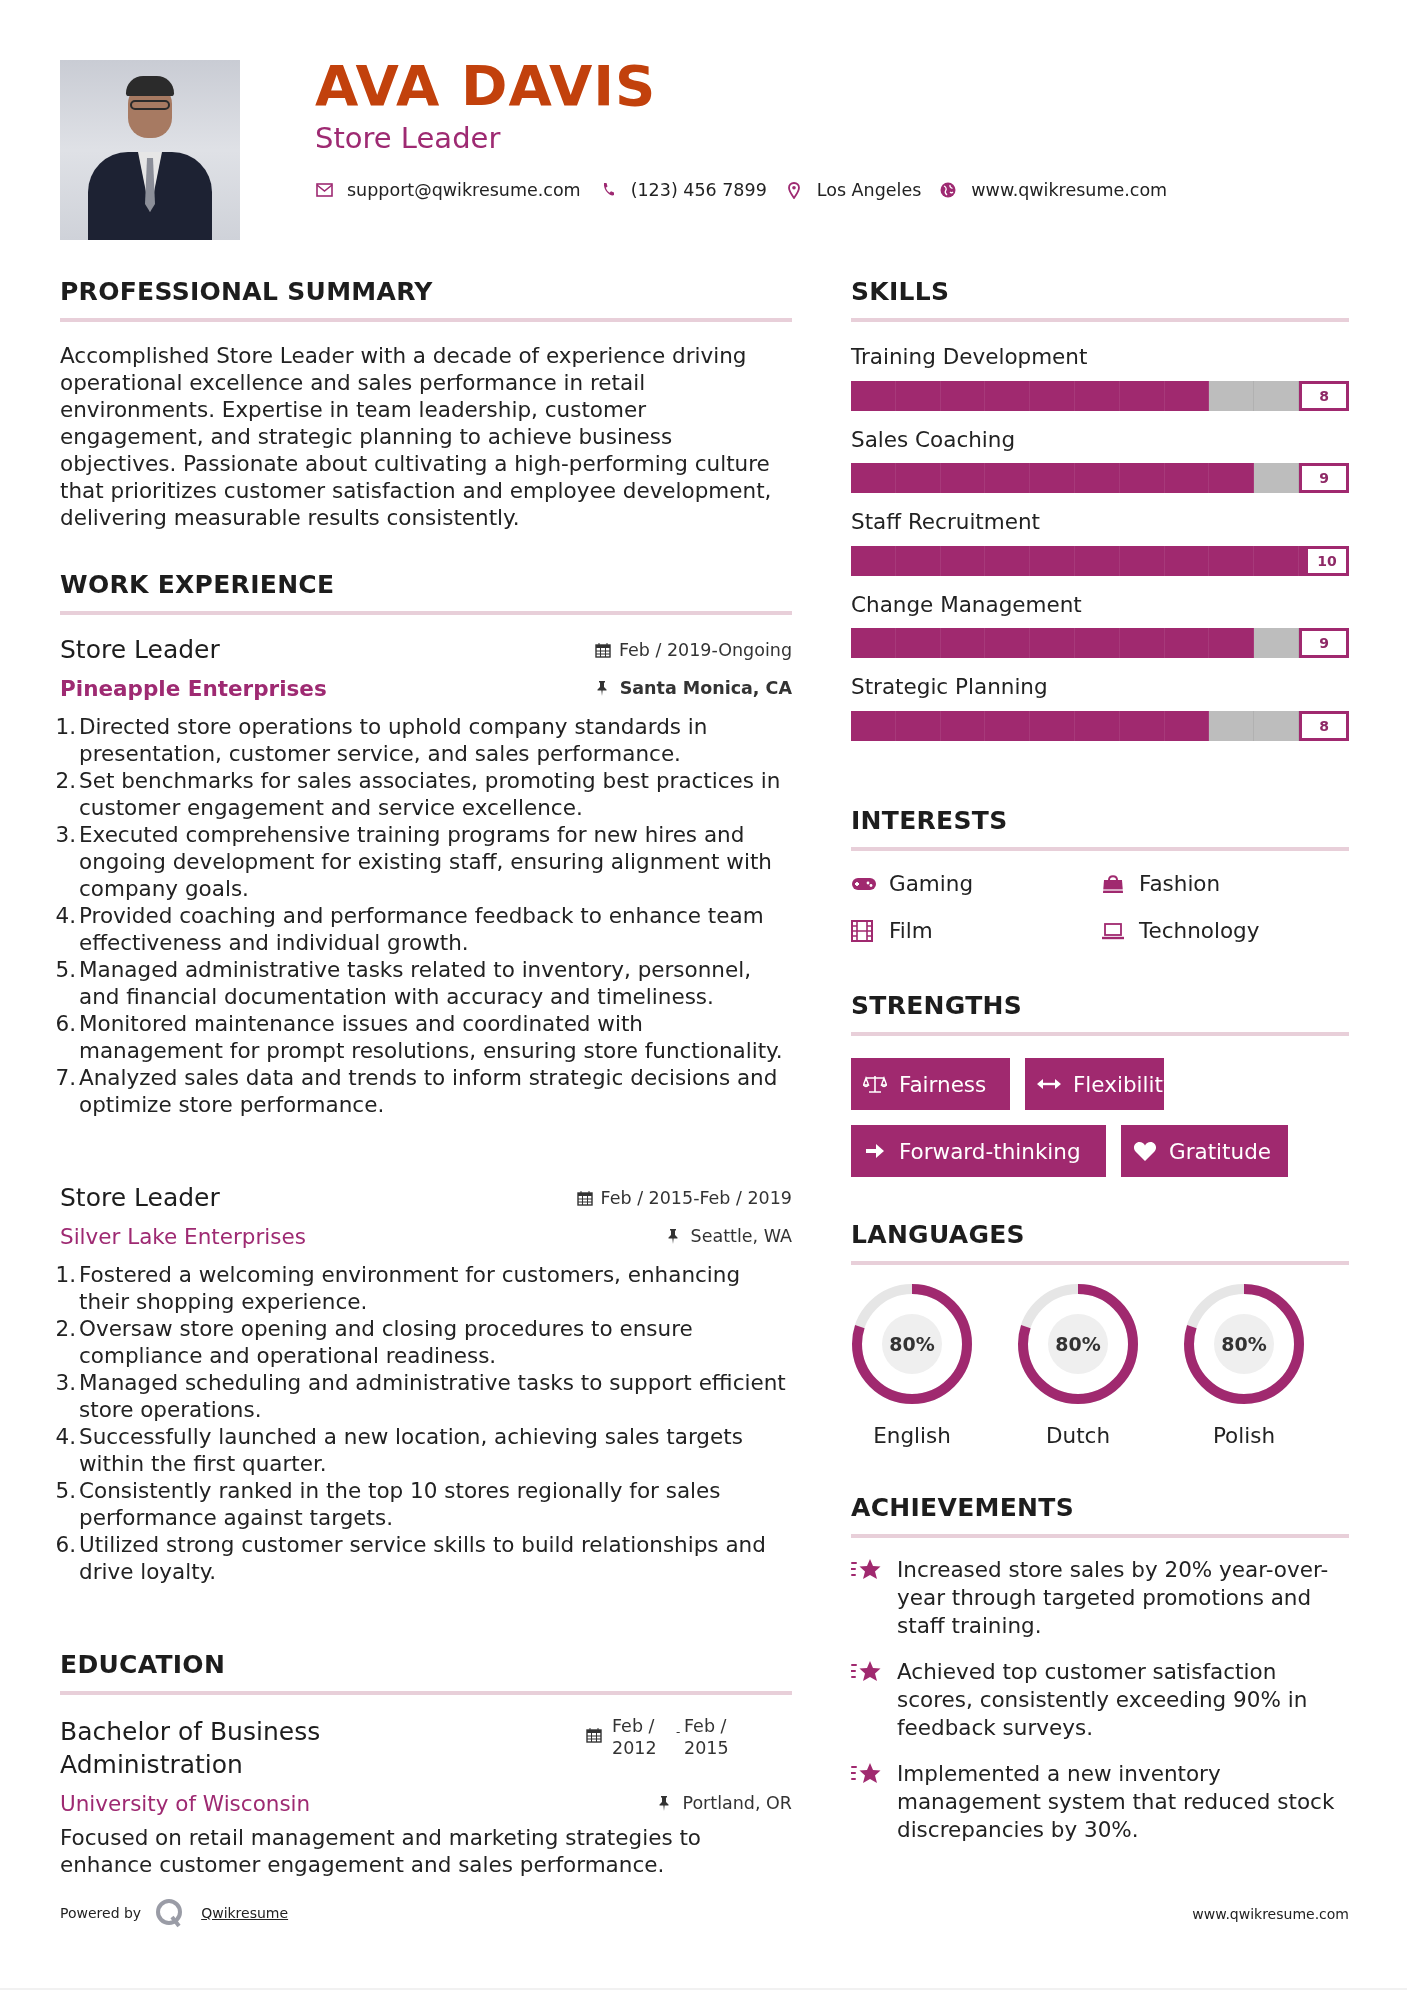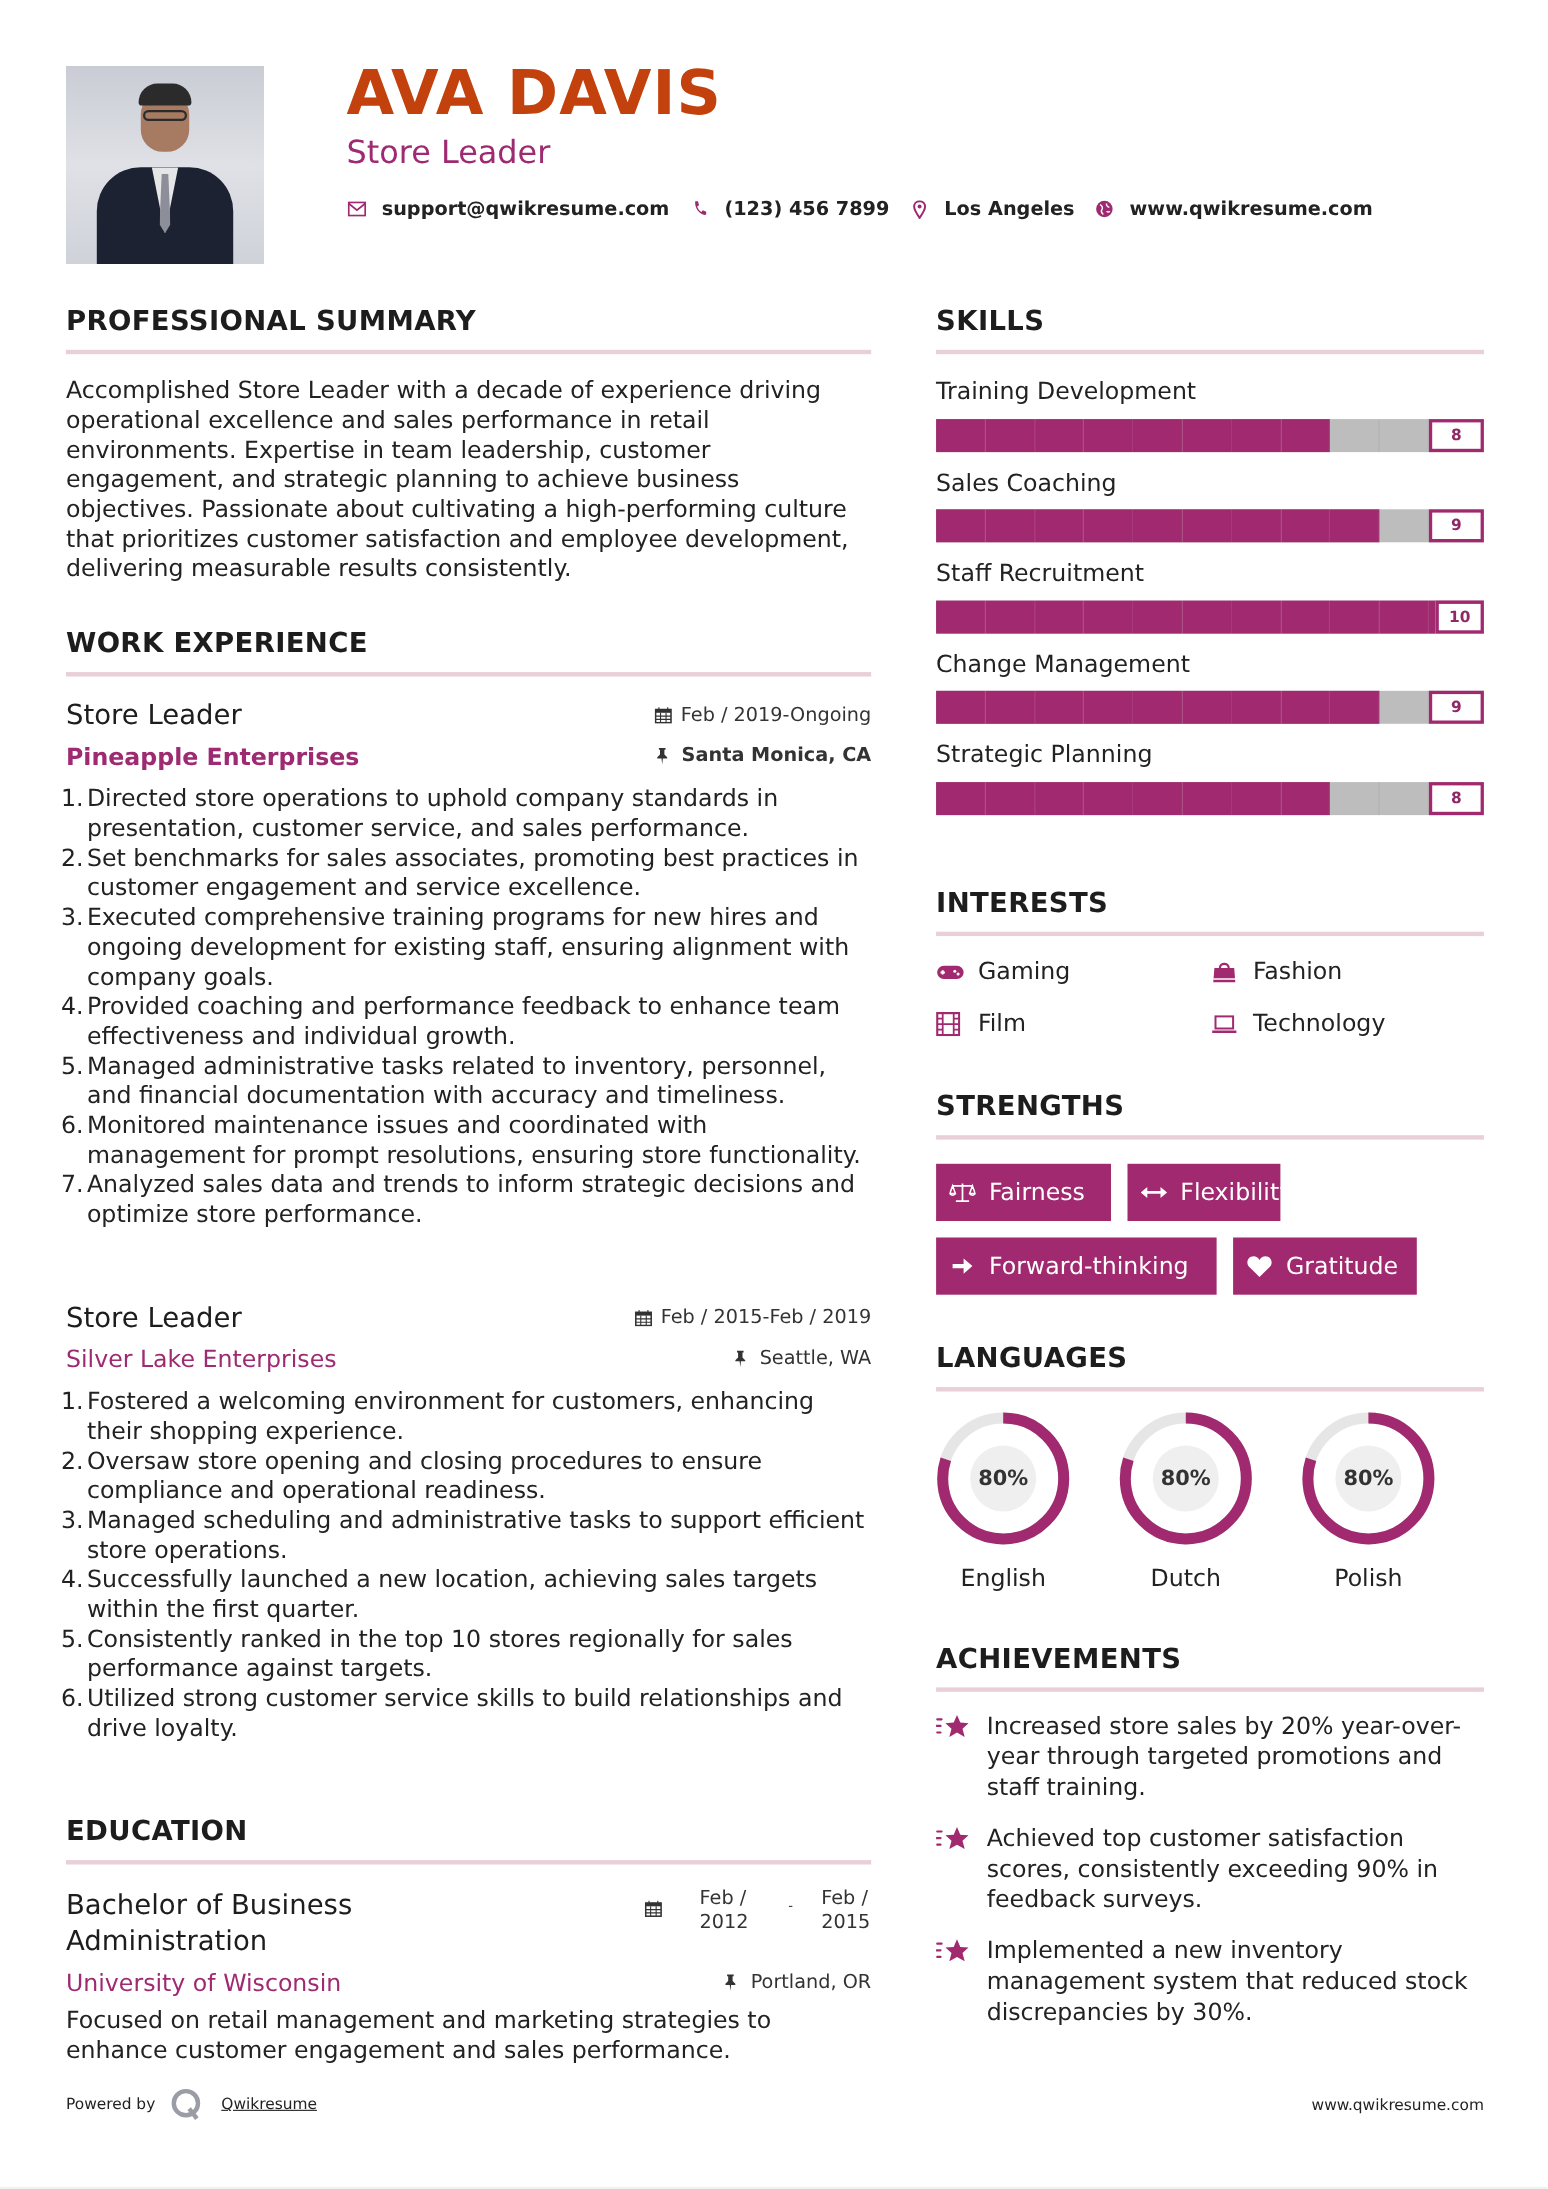--- a/index.html
+++ b/index.html
@@ -13,21 +13,21 @@
   .photo .head { position: absolute; left: 68px; top: 22px; width: 44px; height: 56px; border-radius: 22px 22px 20px 20px; background: #a77a62; }
   .photo .hair { position: absolute; left: 66px; top: 16px; width: 48px; height: 20px; border-radius: 24px 24px 4px 4px; background: #2b2b2b; }
   .photo .glasses { position: absolute; left: 70px; top: 40px; width: 40px; height: 10px; border: 2px solid #2b2b2b; border-radius: 5px; }
   .photo .body { position: absolute; left: 28px; top: 92px; width: 124px; height: 100px; border-radius: 40px 40px 0 0; background: #1d2233; }
   .photo .shirt { position: absolute; left: 78px; top: 92px; width: 24px; height: 60px; background: #e6e6e6; clip-path: polygon(0 0,100% 0,50% 100%); }
   .photo .tie { position: absolute; left: 85px; top: 98px; width: 10px; height: 54px; background: #8c8f99; clip-path: polygon(20% 0,80% 0,100% 85%,50% 100%,0 85%); }
 
   .name { position: absolute; left: 315px; top: 58px; font-size: 56px; font-weight: bold; letter-spacing: 1px; color: #c2410c; line-height: 1; }
   .role { position: absolute; left: 315px; top: 124px; font-size: 29px; color: #9e2a72; line-height: 1; }
   .contacts { position: absolute; left: 315px; top: 180px; display: flex; align-items: center; font-size: 17.5px; color: #222; white-space: nowrap; }
-  .contact { display: flex; align-items: center; margin-right: 18px; font-weight: bold; }
+  .contact { display: flex; align-items: center; margin-right: 18px; }
   .contact .ico { width: 18px; height: 18px; margin-right: 14px; color: #9e2a72; display: inline-flex; align-items: center; justify-content: center; }
 
   
   .section-title { font-size: 25px; font-weight: bold; color: #1d1d1d; letter-spacing: 0.3px; line-height: 1; }
   .section-rule { height: 4px; background: #e8cfd9; margin-top: 14px; }
 
   .left { position: absolute; left: 60px; width: 732px; }
   .right { position: absolute; left: 851px; width: 498px; }
 
   .para { font-size: 21.5px; line-height: 27px; color: #222; }
@@ -215,21 +215,21 @@
   </div>
 
   <div class="left" style="top:1652px;">
     <div class="section-title">EDUCATION</div>
     <div class="section-rule"></div>
     <div style="display:flex; justify-content:space-between; margin-top:20px;">
       <div class="job-title" style="line-height:33px;">
         <div>Bachelor of Business</div>
         <div>Administration</div>
       </div>
-      <div style="display:flex; align-items:flex-start; font-size:17.5px; color:#333; line-height:22px; width:206px;gap:24px;">
+      <div style="display:flex; align-items:flex-start; font-size:17.5px; color:#333; line-height:22px; width:206px;">
         <span class="ico" style="margin-top:12px; margin-right:10px; display:inline-flex;">
           <svg width="16" height="16" viewBox="0 0 16 16">
               <rect x="1" y="3" width="14" height="12" fill="none" stroke="#333" stroke-width="1.4"></rect>
               <rect x="1" y="3" width="14" height="3" fill="#333"></rect>
               <path d="M4 1 V4 M12 1 V4 M5.5 6 V15 M10.5 6 V15 M1 9 H15 M1 12 H15" stroke="#333" stroke-width="1"></path>
             </svg>
         </span>
         <div style="width:52px;">
           <div>Feb /</div>
           <div>2012</div>

